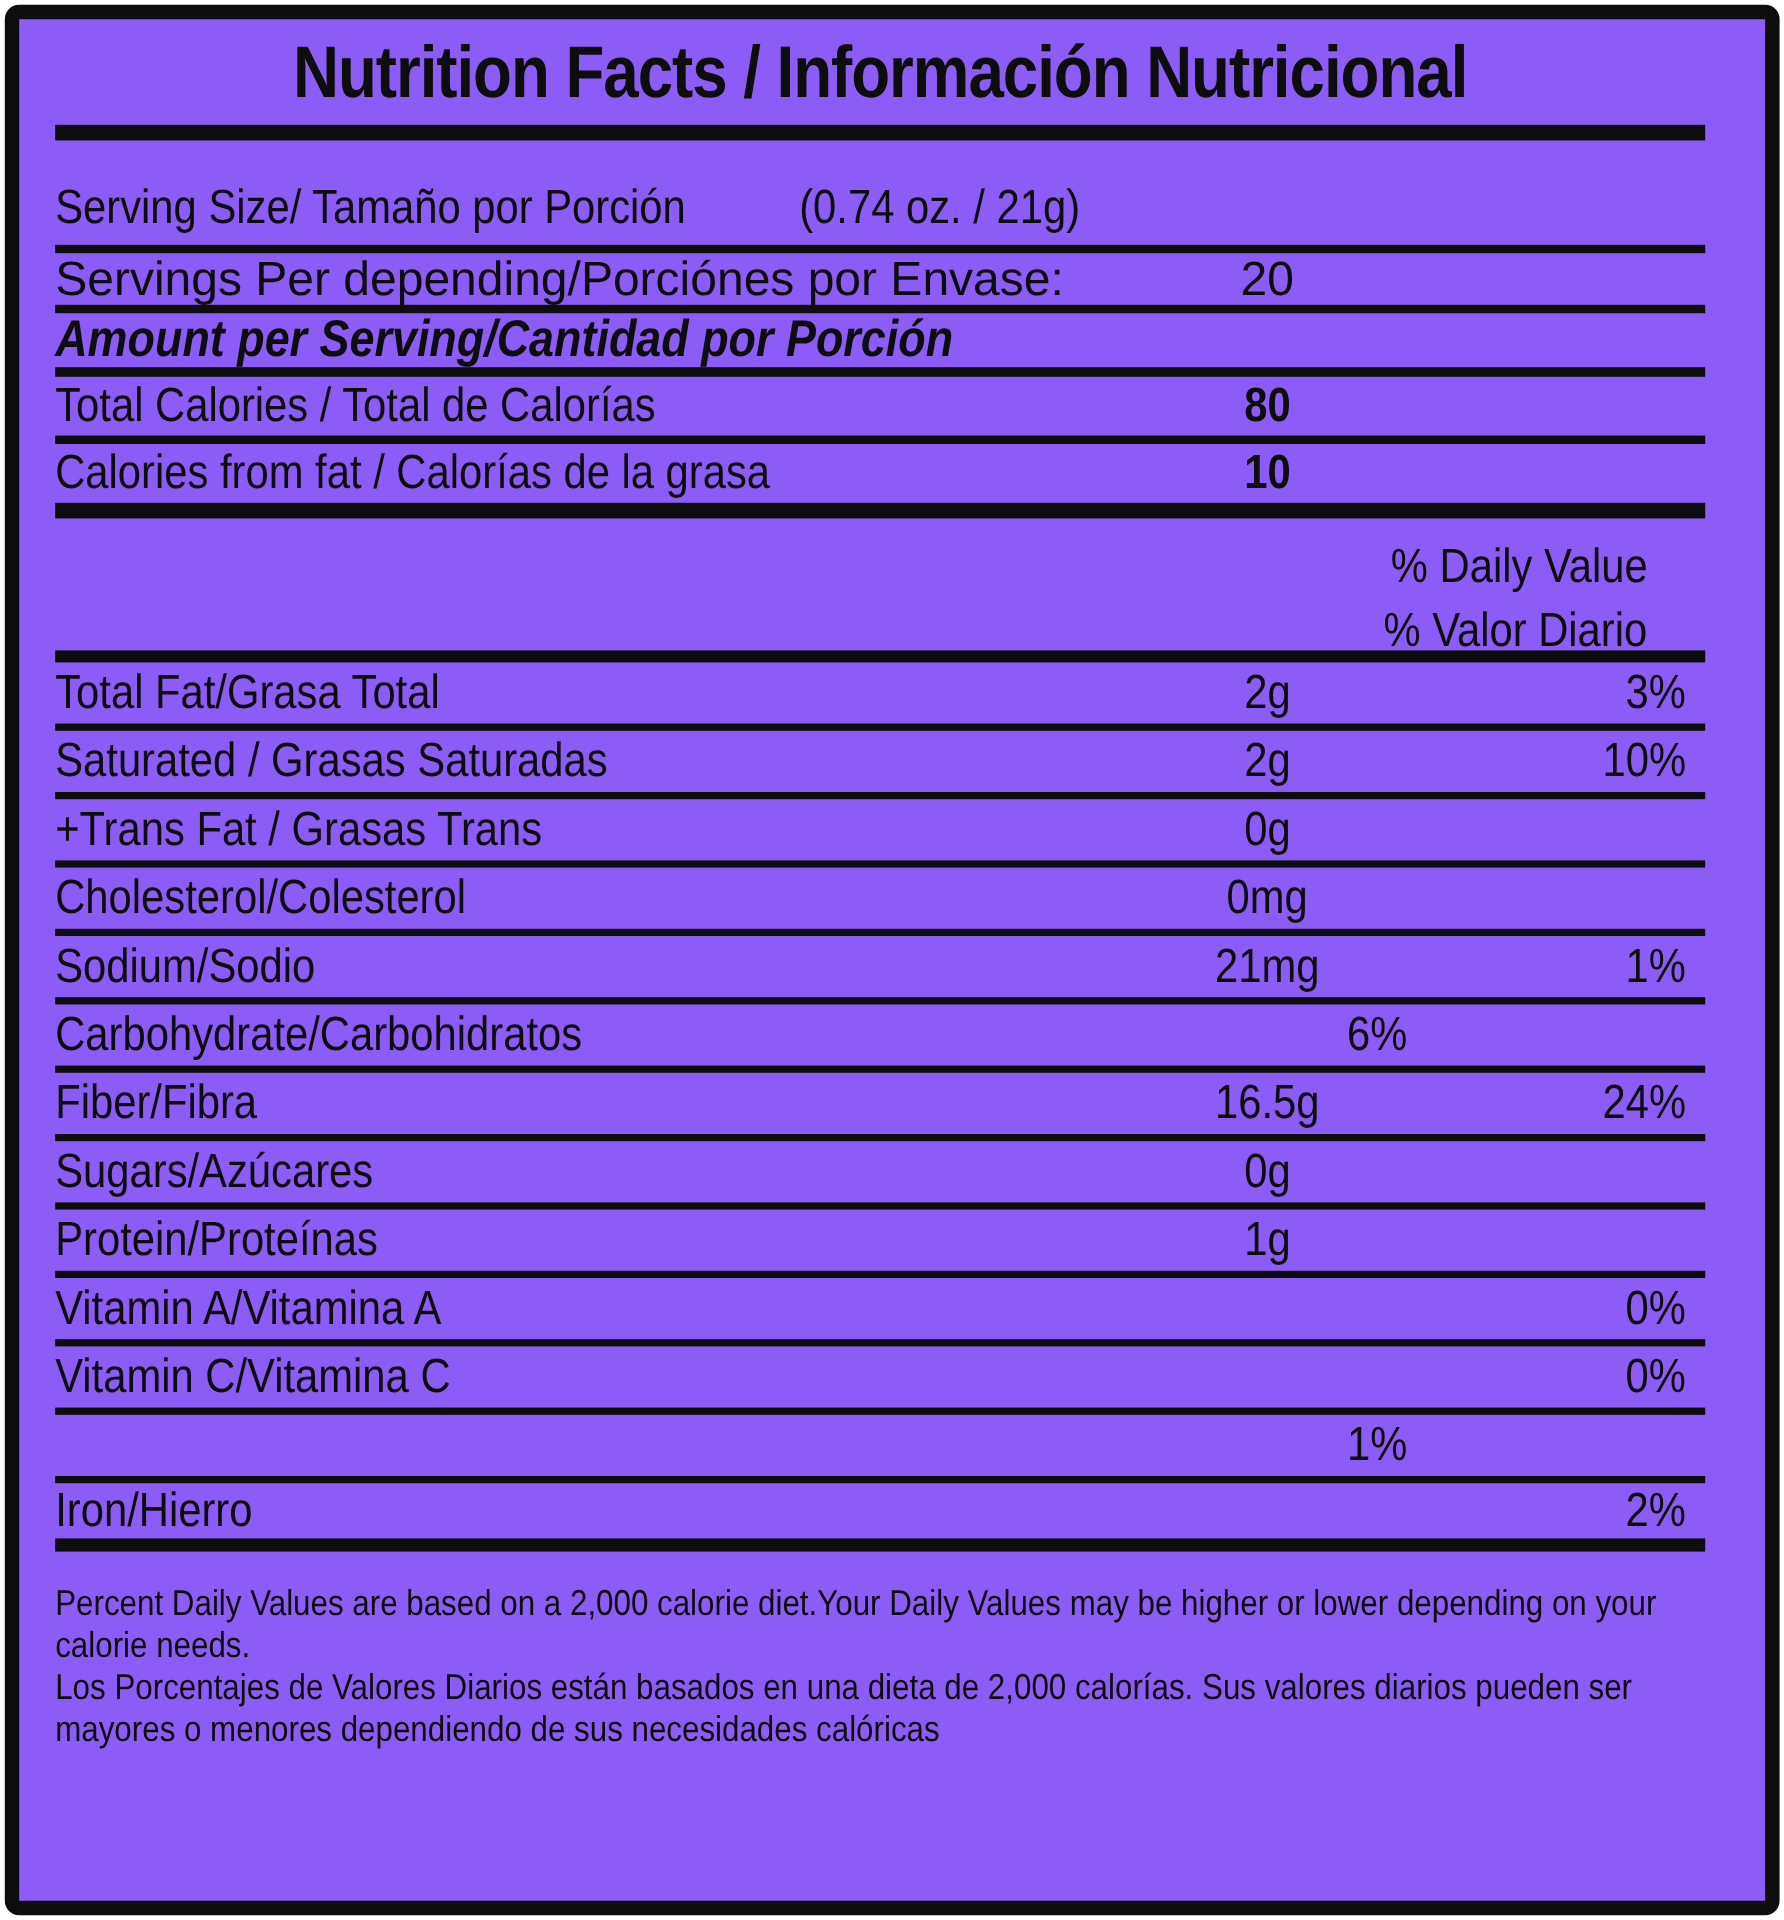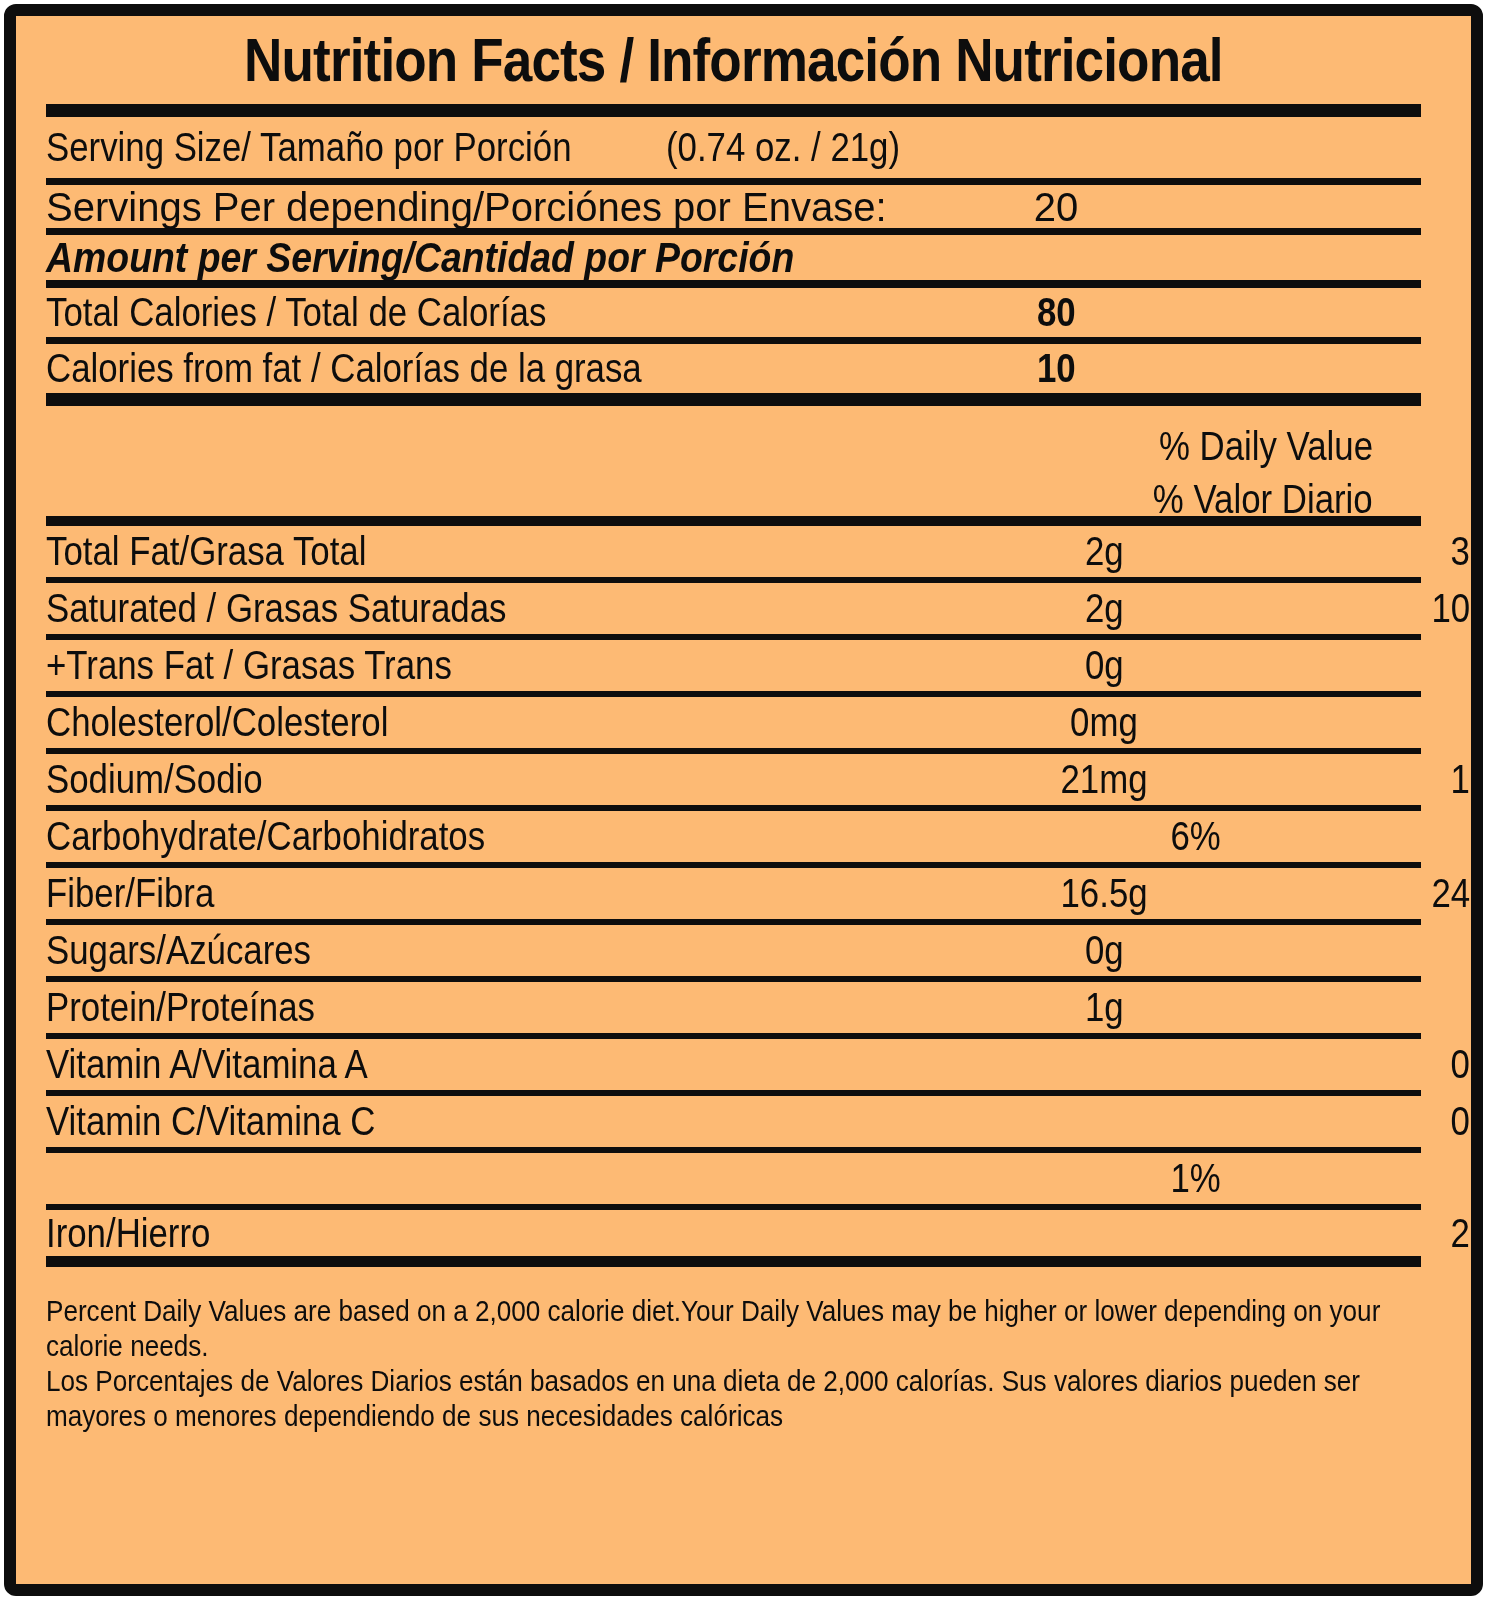--- a/index.html
+++ b/index.html
@@ -2,54 +2,54 @@
 <html><head>
 <meta charset="utf-8">
 <style>
   * { margin:0; padding:0; box-sizing:border-box; }
   html,body { width:1487px; height:1600px; background:#ffffff; }
   body { font-family:"Liberation Sans","DejaVu Sans",sans-serif; color:#0d0d0d; position:relative; }
 
   .sheet {
     position:absolute; inset:4px;
     border:12px solid #0d0d0d; border-radius:12px;
-    background:#fdba74; overflow:hidden;
+    background:#8b5cf6; overflow:hidden;
   }
   .inner { padding:0 50px 0 30px; }
 
   
   .cx  { display:inline-block; white-space:nowrap; transform:scaleX(0.87); transform-origin:0 50%; }
   .cxc { display:inline-block; white-space:nowrap; transform:scaleX(0.87); transform-origin:50% 50%; }
   .cxr { display:inline-block; white-space:nowrap; transform:scaleX(0.87); transform-origin:100% 50%; }
 
   .title-row { height:88px; display:flex; align-items:center; justify-content:center; }
   .title-row .t { font-size:61px; font-weight:bold; letter-spacing:-1px; }
 
   .bar { height:13px; background:#0d0d0d; }
 
   .row { display:grid; grid-template-columns:845px 330px 232px; align-items:center;
          border-bottom:6px solid #0d0d0d; font-size:40px; }
   .row .lbl { text-align:left; overflow:visible; }
   .row .val { text-align:center; }
   .row .dv  { text-align:right; padding-right:48px; }
 
-  .r-serving  { grid-template-columns:620px 787px; height:68px; border-bottom-width:7px; }
+  .r-serving  { grid-template-columns:620px 787px; height:68px; border-bottom-width:7px;margin-top:26px; }
   .r-serving .sv { text-align:left; }
   .r-servings { height:50px; border-bottom-width:7px; }
   .r-amount   { display:flex; align-items:center; height:53px; border-bottom:8px solid #0d0d0d;
                 font-size:43px; font-weight:bold;font-style:italic; }
   .r-cal1 { height:56px; border-bottom-width:7px; }
   .r-cal2 { height:62px; border-bottom-width:13px; }
   .r-cal1 .val, .r-cal2 .val { font-weight:bold; }
 
   .dv-head { height:120px; border-bottom:10px solid #0d0d0d; text-align:right;
              padding:14px 48px 0 0; font-size:40px; font-weight:normal; }
   .dv-head div { line-height:53px; }
 
-  .r-nutrient { height:57px;gap:48px; }
+  .r-nutrient { height:57px; }
   .r-last { border-bottom-width:11px; }
 
   .footnote { margin-top:26px; font-size:30px; line-height:35px; }
   .footnote div { white-space:nowrap; }
 </style>
 </head>
 <body>
 
 <div class="sheet">
   <div class="inner">

